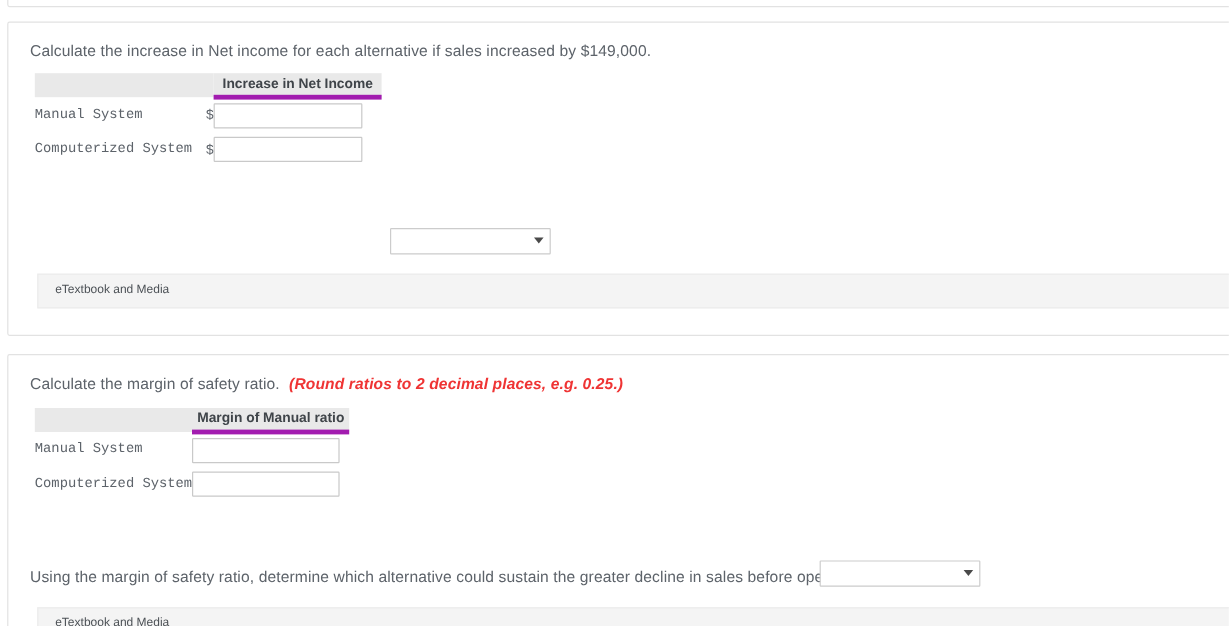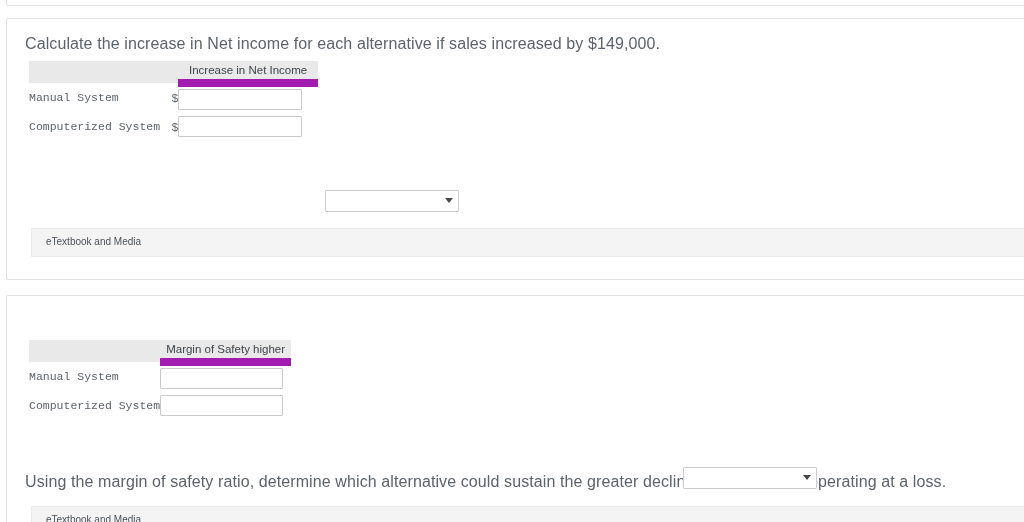--- a/index.html
+++ b/index.html
@@ -41,21 +41,21 @@
     border-radius: 2px;
     box-sizing: border-box;
   }
 
   #card-1 { top: 18px;  height: 262px; }
   #card-2 { top: 295px; height: 240px; }
 
   
   .prompt {
     position: absolute;
-    font-size: 16px;
+    font-size: 13px;
     color: #5d636a;
     letter-spacing: 0.1px;
     white-space: nowrap;
   }
 
   .red-note {
     color: #ef3434;
     font-style: italic;
     font-weight: bold;
   }
@@ -70,23 +70,23 @@
     margin: 0;
   }
 
   .hdr-blank {
     background: #e9e9e9;
     height: 18px;
   }
   .hdr-col {
     background: #e9e9e9;
     height: 18px;
-    border-bottom: 8px solid #a21caf;
-    font-size: 11.5px;
-    font-weight: normal;
+    border-bottom: 4px solid #a21caf;
+    font-size: 11.5px;
+    font-weight: bold;
     color: #3f4449;
     text-align: center;
     padding: 0 8px 1px 8px;
     white-space: nowrap;
   }
 
   .row-label {
     font-size: 11.5px;
     color: #5d636a;
     white-space: nowrap;
@@ -213,26 +213,30 @@
       <span class="caret"></span>
     </div>
 
     <div class="etb" style="top:209px;">
       <span class="etb-label">eTextbook and Media</span>
     </div>
   </div>
 
   <div class="card" id="card-2">
 
+    <div class="prompt" style="left:18px; top:16px;">
+      <span>Calculate the margin of safety ratio.</span>
+      <span class="red-note" style="margin-left:4px;">(Round ratios to 2 decimal places, e.g. 0.25.)</span>
+    </div>
 
     <table class="tbl" style="left:22px; top:44px;">
       <tbody>
           <tr>
         <td class="hdr-blank" style="width:124px;"></td>
-        <td class="hdr-col" style="width:131px;">Margin of Safety higher</td>
+        <td class="hdr-col" style="width:131px;">Margin of Manual ratio</td>
       </tr>
       <tr>
         <td class="row-label">Manual System</td>
         <td class="cell-input">
           <input class="ansbox" type="text" value="" style="">
         </td>
       </tr>
       <tr>
         <td class="row-label">Computerized System</td>
         <td class="cell-input">

